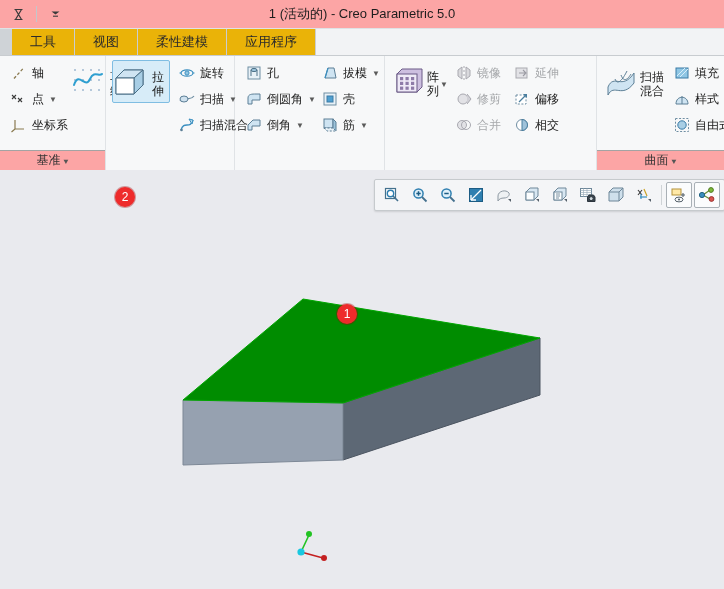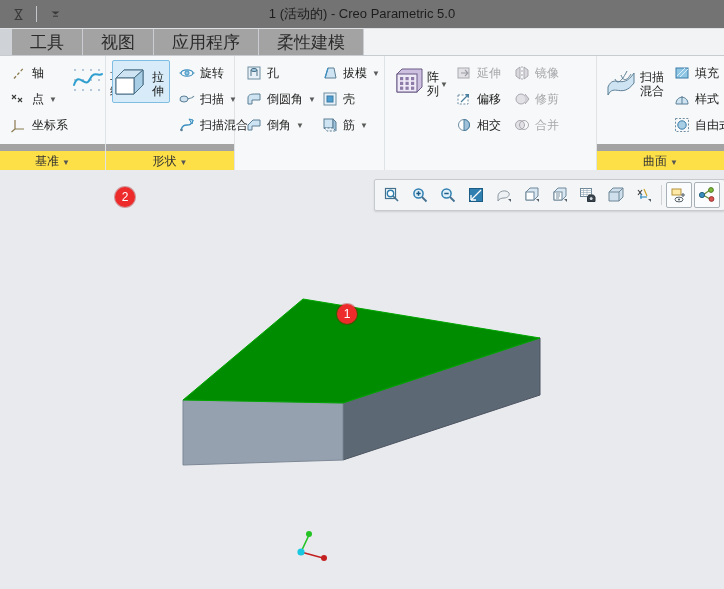--- a/index.html
+++ b/index.html
@@ -8,21 +8,21 @@
     overflow: hidden;
     font-family: "Liberation Sans", "DejaVu Sans", sans-serif;
     background: #eceef0;
   }
   #app { position: relative; width: 724px; height: 589px; }
 
   
   .titlebar {
     position: relative;
     height: 28px;
-    background: #737373;
+    background: #fca5a5;
     border-bottom: 1px solid #dfe2e5;
     display: flex; align-items: center;
   }
   .qat { display: flex; align-items: center; padding-left: 8px; gap: 6px; height: 100%; }
   .qat-btn {
     width: 20px; height: 20px;
     display: flex; align-items: center; justify-content: center;
     color: #3a3a3a;
   }
   .qat-sep { width: 1px; height: 16px; background: #c3c7cb; margin: 0 2px; }
@@ -38,22 +38,22 @@
   .tabstrip {
     height: 26px;
     background: #d6d9dd;
     display: flex; align-items: stretch;
     border-bottom: 1px solid #c8ccd0;
   }
   .tab-lead { width: 12px; background: #cfd3d7; }
   .tab {
     display: flex; align-items: center; justify-content: center;
     padding: 0 18px;
-    font-size: 17px; color: #2b2b2b;
-    background: #a3a3a3;
+    font-size: 13px; color: #2b2b2b;
+    background: #eab308;
     border-right: 1px solid #cacdd1;
     cursor: default;
   }
   .tab-filler { flex: 1; background: #f2f3f5; }
 
   
   .ribbon {
     height: 115px;
     background: #f7f8f9;
     border-bottom: 1px solid #d2d5d9;
@@ -63,22 +63,23 @@
   .group {
     display: flex; flex-direction: column;
     border-right: 1px solid #e0e3e6;
     position: relative;
   }
   .group-body { flex: 1; display: flex; align-items: flex-start; padding: 4px 6px 0 6px; }
   .group-label {
     height: 20px; line-height: 20px;
     text-align: center;
     font-size: 12px; color: #333;
-    background: #fde047;
-    border-top: 7px solid #a3a3a3;
+    background: #fca5a5;
+    border-top: 1px solid #a3a3a3;
+    font-family: Liberation Mono, monospace;
   }
   .group-label .caret { font-size: 8px; margin-left: 3px; color: #555; }
 
   .col { display: flex; flex-direction: column; justify-content: flex-start; }
   .small-item {
     display: flex; align-items: center;
     height: 26px;
     padding: 0 4px;
     font-size: 12px; color: #222;
     white-space: nowrap;
@@ -175,22 +176,22 @@
         </svg>
       </div>
     </div>
     <div class="title-text">1 (活动的) - Creo Parametric 5.0</div>
   </div>
 
   <div class="tabstrip">
     <div class="tab-lead"></div>
     <div class="tab">工具</div>
     <div class="tab">视图</div>
+    <div class="tab">柔性建模</div>
     <div class="tab">应用程序</div>
-    <div class="tab">柔性建模</div>
     <div class="tab-filler"></div>
   </div>
 
   <div class="ribbon">
 
     <div class="group" style="width:105px">
       <div class="group-body">
         <div class="col" style="width:62px">
           <div class="small-item">
             <span class="ic">
@@ -290,23 +291,20 @@
               <svg width="18" height="18" viewBox="0 0 18 18">
                 <path d="M3 14 C6 4, 12 14, 15 4" stroke="#3b8fc0" stroke-width="1.4" fill="none"></path>
                 <path d="M11 3l4 1-1 4z" fill="#b8dcef" stroke="#3b8fc0" stroke-width="1"></path>
                 <circle cx="3.5" cy="14" r="1.3" fill="#5c7f96"></circle>
               </svg>
             </span>
             <span class="lbl">扫描混合</span>
           </div>
         </div>
       </div>
-      <div class="group-label">
-        <span>形状</span><span class="caret">▼</span>
-      </div>
     </div>
 
     <div class="group" style="width:149px">
       <div class="group-body">
         <div class="col" style="width:76px">
           <div class="small-item">
             <span class="ic">
               <svg width="18" height="18" viewBox="0 0 18 18">
                 <rect x="3" y="3" width="12" height="12" fill="#e8f1f7" stroke="#6f8ea3"></rect>
                 <ellipse cx="9" cy="6" rx="3" ry="1.6" fill="#9cc3da" stroke="#4e7289"></ellipse>
@@ -391,20 +389,50 @@
               </svg>
             </span>
             <span class="blbl">阵列</span>
             <span class="caret-s" style="margin:1px 0 0 0">▼</span>
           </div>
         </div>
         <div class="col" style="width:58px">
           <div class="small-item disabled">
             <span class="ic">
               <svg width="18" height="18" viewBox="0 0 18 18">
+                <path d="M7 3 L7 15 L3 12 L3 6 Z" fill="#d9d9dd" stroke="#a9a9b0"></path>
+                <path d="M11 3 L11 15 L15 12 L15 6 Z" fill="#d9d9dd" stroke="#a9a9b0"></path>
+                <path d="M9 2v14" stroke="#a9a9b0" stroke-dasharray="2,2"></path>
+              </svg>
+            </span>
+            <span class="lbl">镜像</span>
+          </div>
+          <div class="small-item disabled">
+            <span class="ic">
+              <svg width="18" height="18" viewBox="0 0 18 18">
+                <circle cx="8" cy="9" r="5" fill="#e2e2e6" stroke="#a9a9b0"></circle>
+                <path d="M12 4 L16 9 L12 14" fill="#d0d0d6" stroke="#a9a9b0"></path>
+              </svg>
+            </span>
+            <span class="lbl">修剪</span>
+          </div>
+          <div class="small-item disabled">
+            <span class="ic">
+              <svg width="18" height="18" viewBox="0 0 18 18">
+                <circle cx="7" cy="9" r="4.5" fill="#e2e2e6" stroke="#a9a9b0"></circle>
+                <circle cx="11" cy="9" r="4.5" fill="none" stroke="#a9a9b0"></circle>
+              </svg>
+            </span>
+            <span class="lbl">合并</span>
+          </div>
+        </div>
+        <div class="col" style="width:58px">
+          <div class="small-item disabled">
+            <span class="ic">
+              <svg width="18" height="18" viewBox="0 0 18 18">
                 <rect x="3" y="4" width="11" height="10" fill="#e2e2e6" stroke="#a9a9b0"></rect>
                 <path d="M6 9h6M10 6l3 3-3 3" stroke="#9a9aa2" stroke-width="1.1" fill="none"></path>
               </svg>
             </span>
             <span class="lbl">延伸</span>
           </div>
           <div class="small-item">
             <span class="ic">
               <svg width="18" height="18" viewBox="0 0 18 18">
                 <rect x="3" y="5" width="10" height="9" fill="#fff" stroke="#6f8ea3" stroke-dasharray="2,1.6"></rect>
@@ -415,50 +443,20 @@
             <span class="lbl">偏移</span>
           </div>
           <div class="small-item">
             <span class="ic">
               <svg width="18" height="18" viewBox="0 0 18 18">
                 <circle cx="9" cy="9" r="5.5" fill="#fff" stroke="#6f8ea3"></circle>
                 <path d="M9 3.5 A5.5 5.5 0 0 1 9 14.5 Z" fill="#9fc2da" stroke="#4a7e9e"></path>
               </svg>
             </span>
             <span class="lbl">相交</span>
-          </div>
-        </div>
-        <div class="col" style="width:58px">
-          <div class="small-item disabled">
-            <span class="ic">
-              <svg width="18" height="18" viewBox="0 0 18 18">
-                <path d="M7 3 L7 15 L3 12 L3 6 Z" fill="#d9d9dd" stroke="#a9a9b0"></path>
-                <path d="M11 3 L11 15 L15 12 L15 6 Z" fill="#d9d9dd" stroke="#a9a9b0"></path>
-                <path d="M9 2v14" stroke="#a9a9b0" stroke-dasharray="2,2"></path>
-              </svg>
-            </span>
-            <span class="lbl">镜像</span>
-          </div>
-          <div class="small-item disabled">
-            <span class="ic">
-              <svg width="18" height="18" viewBox="0 0 18 18">
-                <circle cx="8" cy="9" r="5" fill="#e2e2e6" stroke="#a9a9b0"></circle>
-                <path d="M12 4 L16 9 L12 14" fill="#d0d0d6" stroke="#a9a9b0"></path>
-              </svg>
-            </span>
-            <span class="lbl">修剪</span>
-          </div>
-          <div class="small-item disabled">
-            <span class="ic">
-              <svg width="18" height="18" viewBox="0 0 18 18">
-                <circle cx="7" cy="9" r="4.5" fill="#e2e2e6" stroke="#a9a9b0"></circle>
-                <circle cx="11" cy="9" r="4.5" fill="none" stroke="#a9a9b0"></circle>
-              </svg>
-            </span>
-            <span class="lbl">合并</span>
           </div>
         </div>
       </div>
     </div>
 
     <div class="group" style="width:127px; border-right:none">
       <div class="group-body">
         <div class="col" style="padding-right:2px">
           <div class="big-item" style="width:62px">
             <span class="bic">

